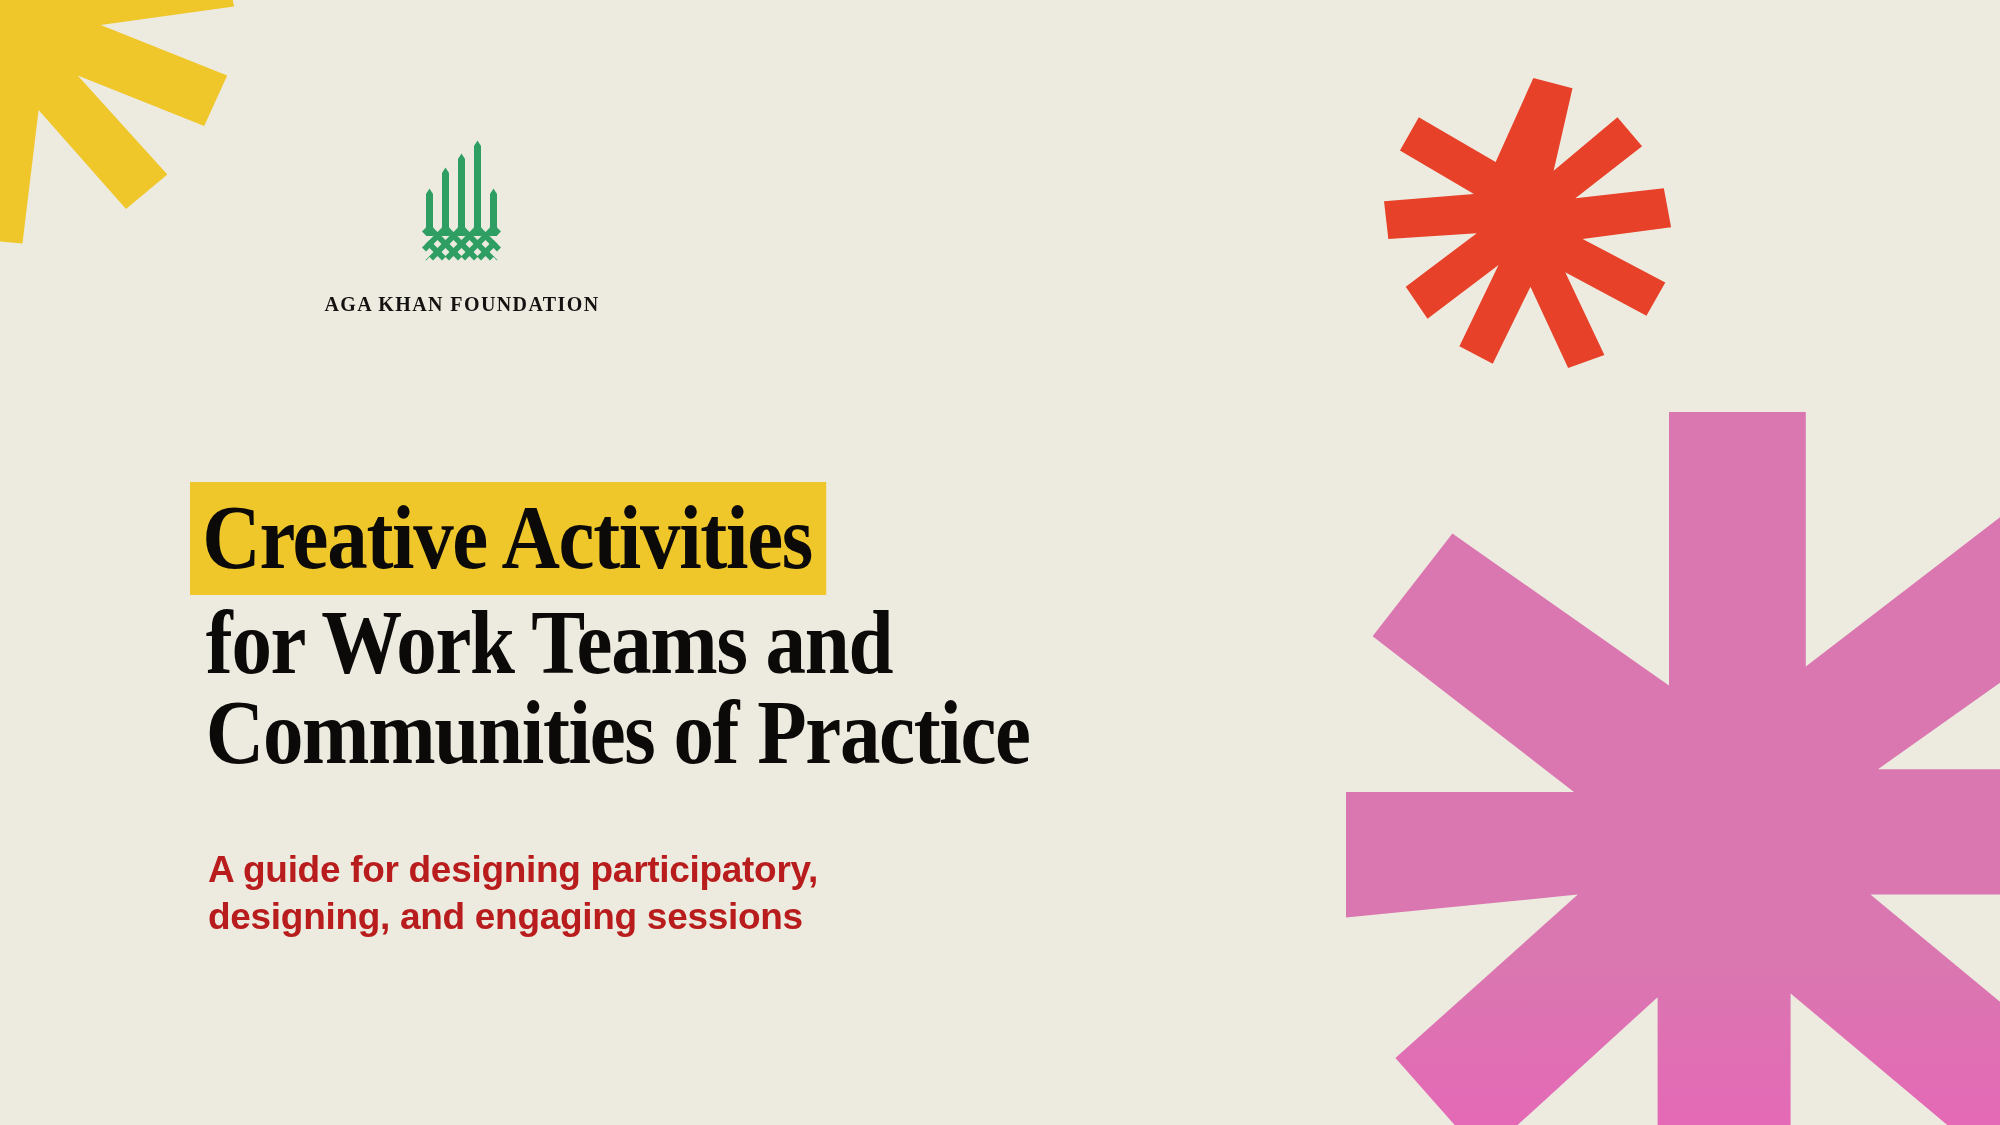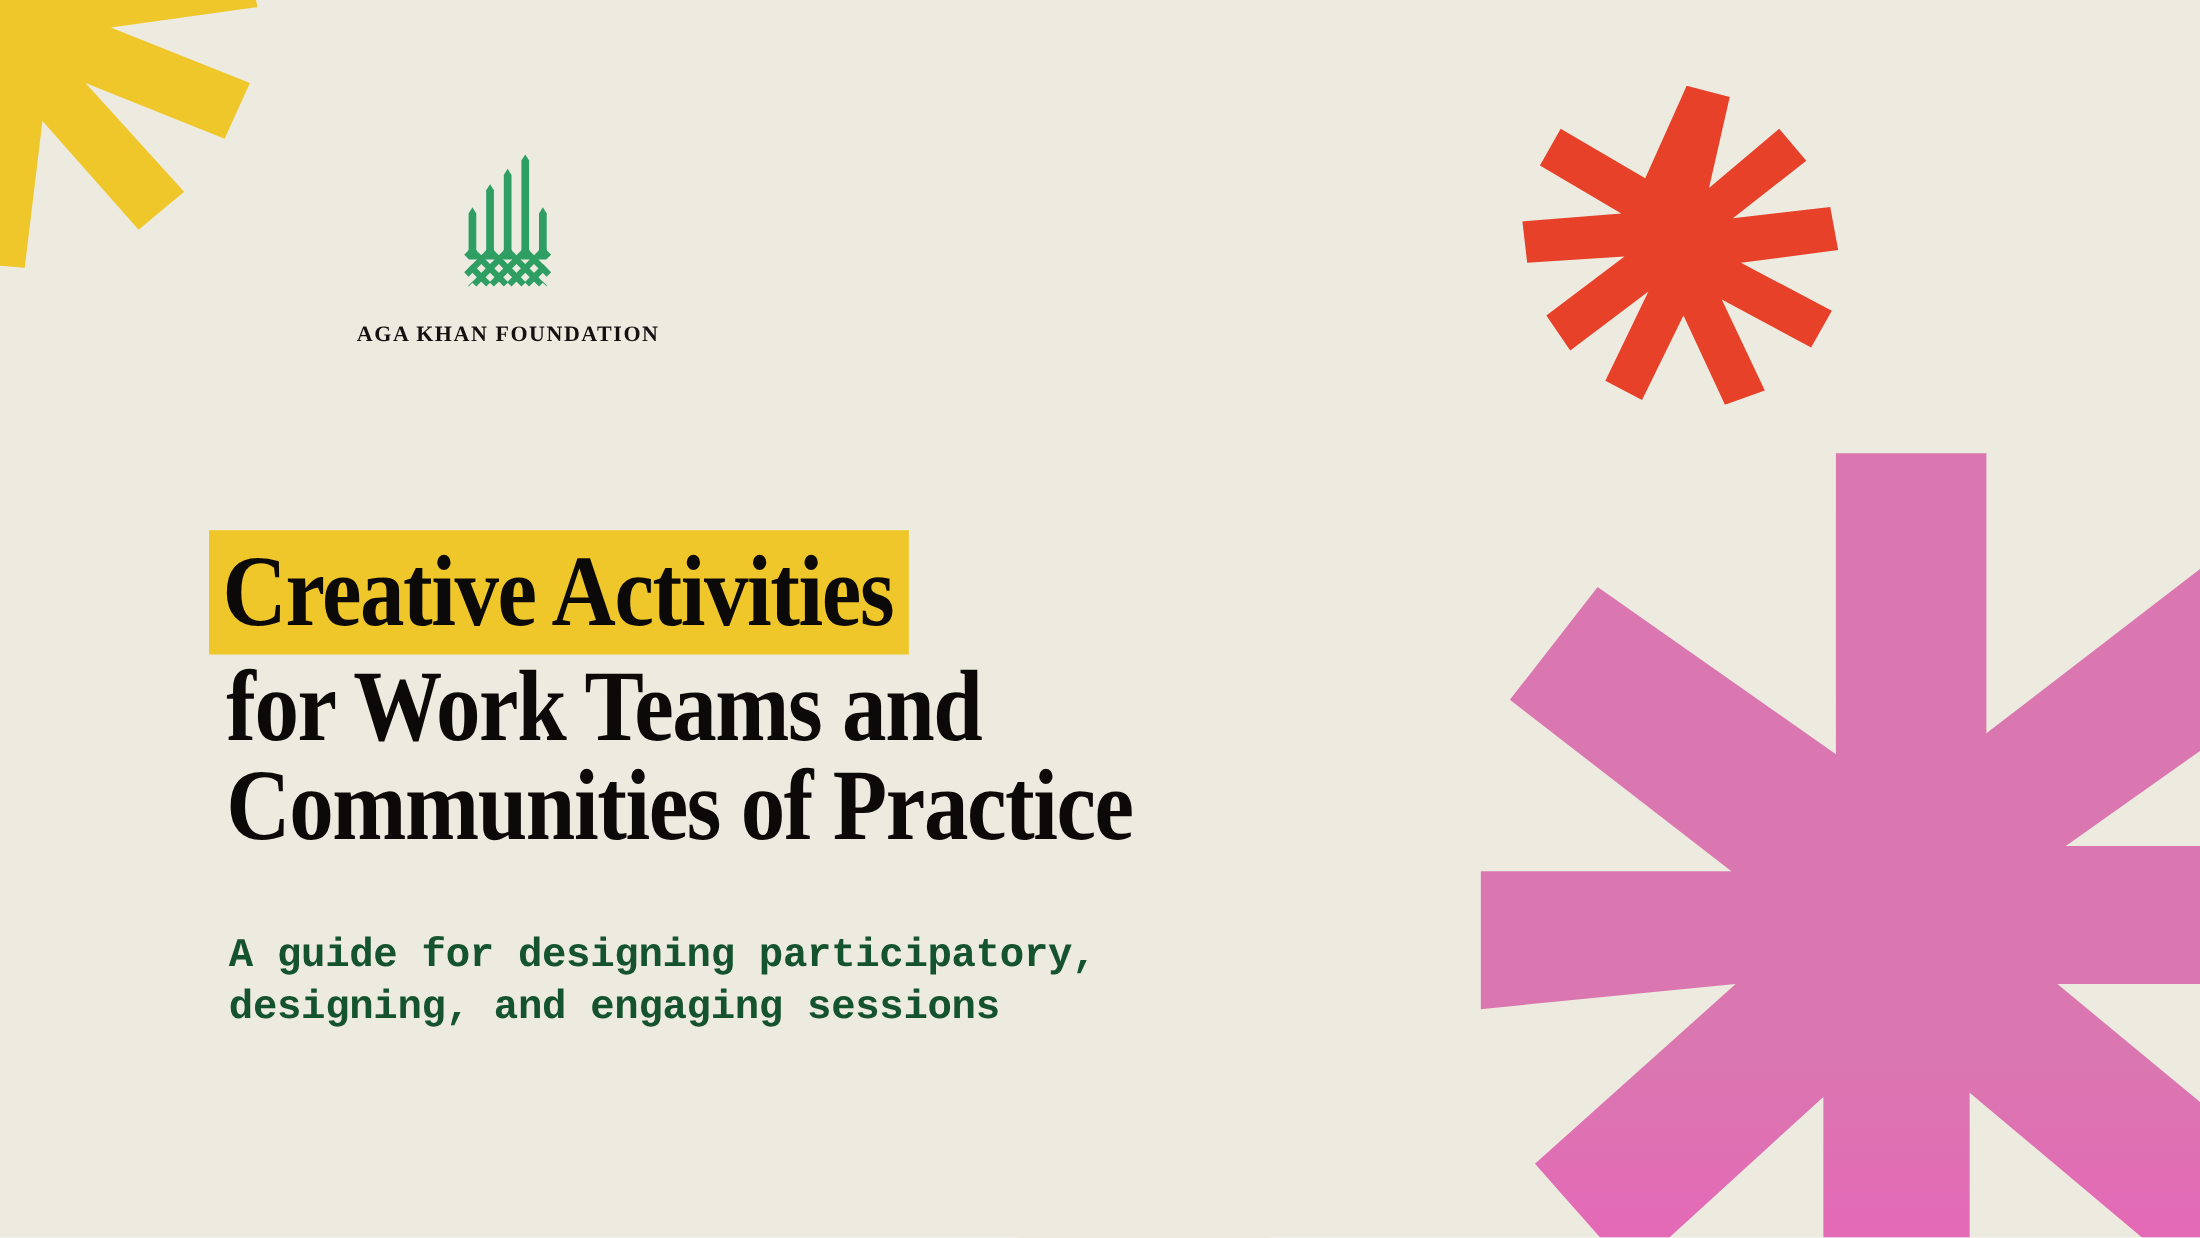--- a/index.html
+++ b/index.html
@@ -65,26 +65,26 @@
     margin-left:-14px;
   }
   .hl-line-2 { margin-top:4px; padding-left:2px; }
   .hl-line-3 { margin-top:2px;  padding-left:2px; }
 
   
   #subtitle {
     position:absolute;
     left:208px; top:846px;
     width:900px;
-    font-family:Liberation Mono, monospace;
+    font-family:Liberation Sans, sans-serif;
     font-weight:700;
     font-size:37px;
     line-height:1.28;
     letter-spacing:-0.3px;
-    color:#14532d;
+    color:#b91c1c;
   }
   #subtitle .sub-line { display:block; white-space:nowrap; }
 </style>
 </head>
 <body>
 
 <div id="cover">
 
   <svg class="deco" id="deco-yellow" viewBox="0 0 100 100" aria-hidden="true">
     <polygon fill="#EFC72B" points="

